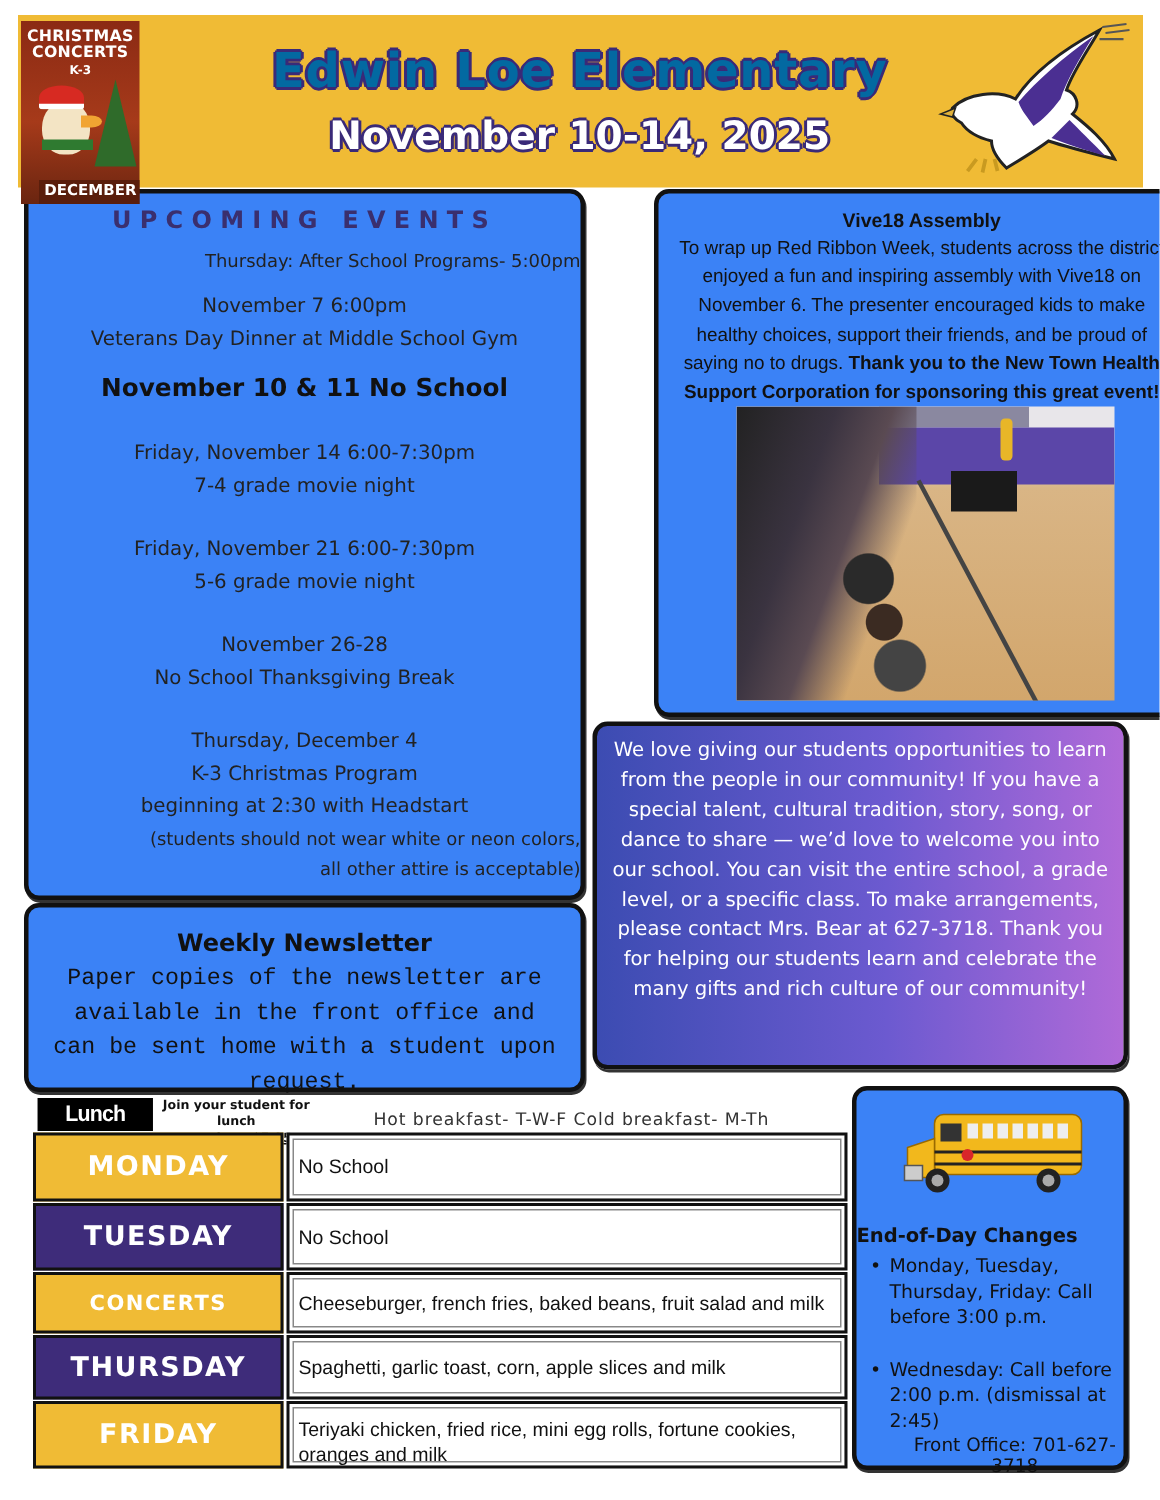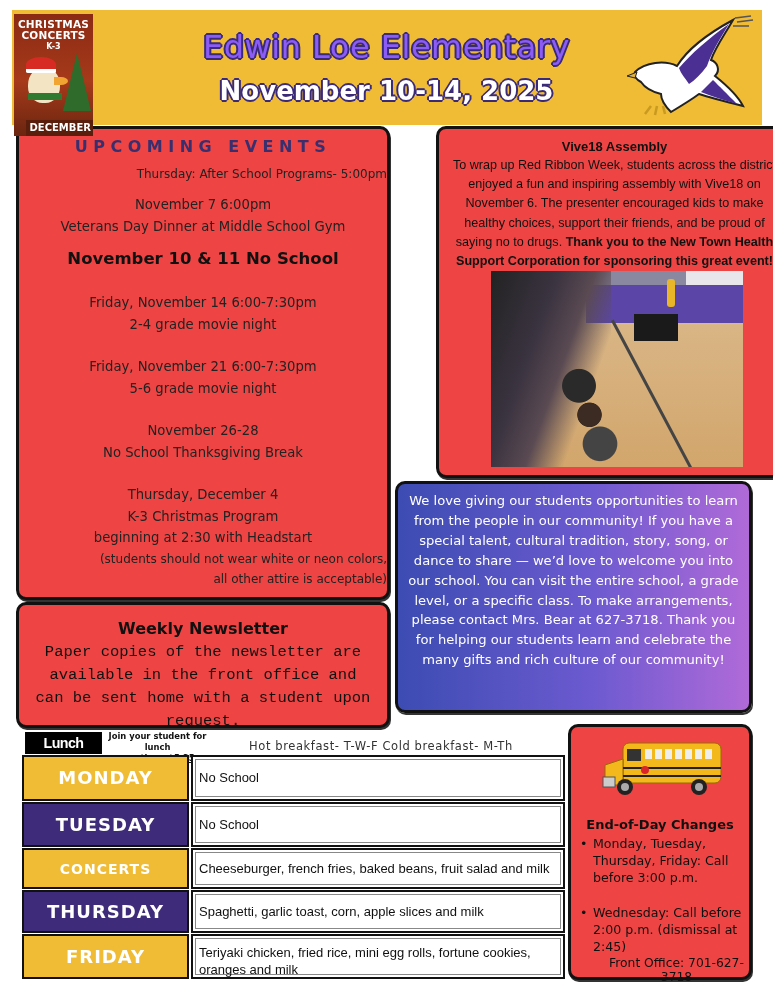--- a/index.html
+++ b/index.html
@@ -26,37 +26,37 @@
   .poster .p-hat { position: absolute; left: 12px; top: 4px; width: 30px; height: 16px;
     background: #d72a22; border-radius: 50% 50% 10% 10%; border-bottom: 4px solid #fff; }
   .poster .p-beak { position: absolute; left: 40px; top: 24px; width: 14px; height: 8px;
     background: #f1a432; border-radius: 0 60% 60% 0; }
   .poster .p-scarf { position: absolute; left: 14px; top: 40px; width: 34px; height: 7px; background: #2f7a30; }
   .poster .p-date { position: absolute; left: 12px; bottom: 0; width: 100%; background: #5a1e0c;
     font-size: 10px; padding: 2px 0 3px; text-align: center; }
 
   .title1 {
     position: absolute; left: 0; width: 773px; top: 28px; text-align: center;
-    font-family: "DejaVu Sans", sans-serif; font-weight: normal; font-size: 32px; color: #8b5cf6;
+    font-family: "DejaVu Sans", sans-serif; font-weight: bold; font-size: 32px; color: #0369a1;
     letter-spacing: 0.5px;
     -webkit-text-stroke: 2px #3a2a78; paint-order: stroke fill;
     text-shadow: 0 2px 0 #3a2a78, 2px 0 0 #3a2a78, -2px 0 0 #3a2a78, 0 -2px 0 #3a2a78;
     z-index: 2;
   }
   .title2 {
     position: absolute; left: 0; width: 773px; top: 76px; text-align: center;
     font-family: "DejaVu Sans", sans-serif; font-weight: bold; font-size: 26px; color: #fff;
     -webkit-text-stroke: 1.5px #3a2a78; paint-order: stroke fill;
     text-shadow: 0 2px 0 #3a2a78, 2px 0 0 #3a2a78, -2px 0 0 #3a2a78, 0 -2px 0 #3a2a78;
     z-index: 2;
   }
   .eagle { position: absolute; left: 615px; top: 14px; width: 140px; height: 104px; z-index: 2; }
 
   .box {
-    position: absolute; background: #ef4444; border: 3px solid #111; border-radius: 10px;
+    position: absolute; background: #3b82f6; border: 3px solid #111; border-radius: 10px;
     box-shadow: 1px 2px 0 #333;
   }
   .events { left: 16px; top: 126px; width: 374px; height: 474px; text-align: center; padding-top: 8px; }
   .events .ev-head {
     font-family: "DejaVu Sans", sans-serif; font-weight: bold; color: #3a2f6e;
     font-size: 16px; letter-spacing: 5.5px; margin-bottom: 8px;
   }
   .events .ev-line { font-family: "DejaVu Sans", sans-serif; font-size: 13.2px; line-height: 21.5px; color: #222; }
   .events .ev-small { font-size: 12px; line-height: 20px; text-align: right; }
   .events .ev-big { font-size: 16.5px; font-weight: bold; color: #111; line-height: 24px; }
@@ -118,21 +118,21 @@
   .meal {
     flex: 1; margin-left: 2px; height: 100%; background: #fff; border: 2px solid #111;
     box-shadow: inset 0 0 0 2px #fff, inset 0 0 0 3px #888;
     font-family: "Liberation Sans", sans-serif; font-size: 13px; color: #111;
     display: flex; align-items: center; padding: 0 6px; line-height: 17px;
   }
   .meal.top { align-items: flex-start; padding-top: 8px; }
 
   .eod { left: 568px; top: 724px; width: 184px; height: 256px; padding: 4px 6px 0; }
   .bus { position: absolute; left: 30px; top: 12px; width: 124px; height: 60px; }
-  .eod .eod-title { position: absolute; left: 0; width: 100%; top: 90px; text-align: center;
+  .eod .eod-title { position: absolute; left: 0; width: 100%; top: 90px; 
     font-family: "DejaVu Sans", sans-serif; font-weight: bold; font-size: 13px; color: #111; }
   .eod ul { position: absolute; left: 8px; top: 108px; width: 172px; list-style: none; }
   .eod li { position: relative; padding-left: 14px; font-family: "DejaVu Sans", sans-serif; font-size: 12.6px; line-height: 17.2px; color: #111; }
   .eod li::before { content: "•"; position: absolute; left: 1px; top: 0; }
   .eod li.spaced { margin-top: 17px; }
   .eod .office { position: absolute; left: 0; width: 100%; top: 229px; text-align: center;
     font-family: "DejaVu Sans", sans-serif; font-size: 12.3px; color: #111; padding-left: 33px; }
 </style>
 </head>
 <body>
@@ -174,21 +174,21 @@
   <div class="gap"></div>
 
   <div class="ev-line">November 7 6:00pm</div>
   <div class="ev-line">Veterans Day Dinner at Middle School Gym</div>
   <div class="gap"></div>
 
   <div class="ev-line ev-big">November 10 &amp; 11  No School</div>
   <div class="gap-l"></div>
 
   <div class="ev-line">Friday, November 14 6:00-7:30pm</div>
-  <div class="ev-line">2-4 grade movie night</div>
+  <div class="ev-line">7-4 grade movie night</div>
   <div class="gap-l"></div>
 
   <div class="ev-line">Friday, November 21 6:00-7:30pm</div>
   <div class="ev-line">5-6 grade movie night</div>
   <div class="gap-l"></div>
 
   <div class="ev-line">November 26-28</div>
   <div class="ev-line">No School Thanksgiving Break</div>
   <div class="gap-l"></div>
 

